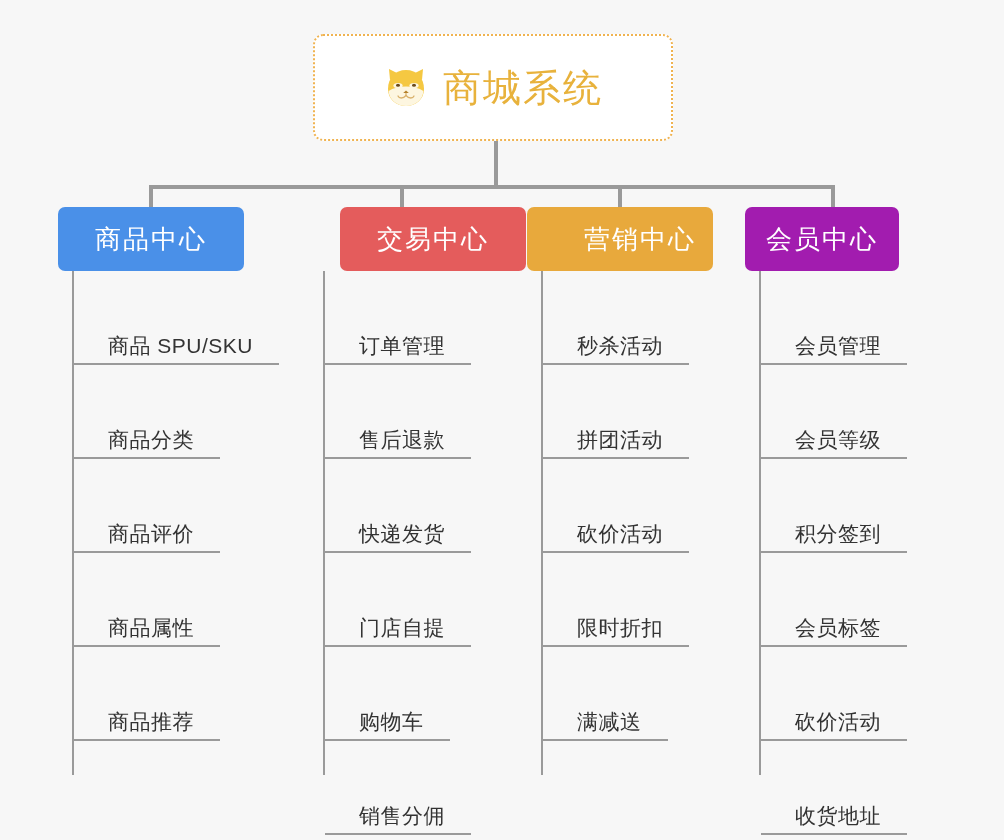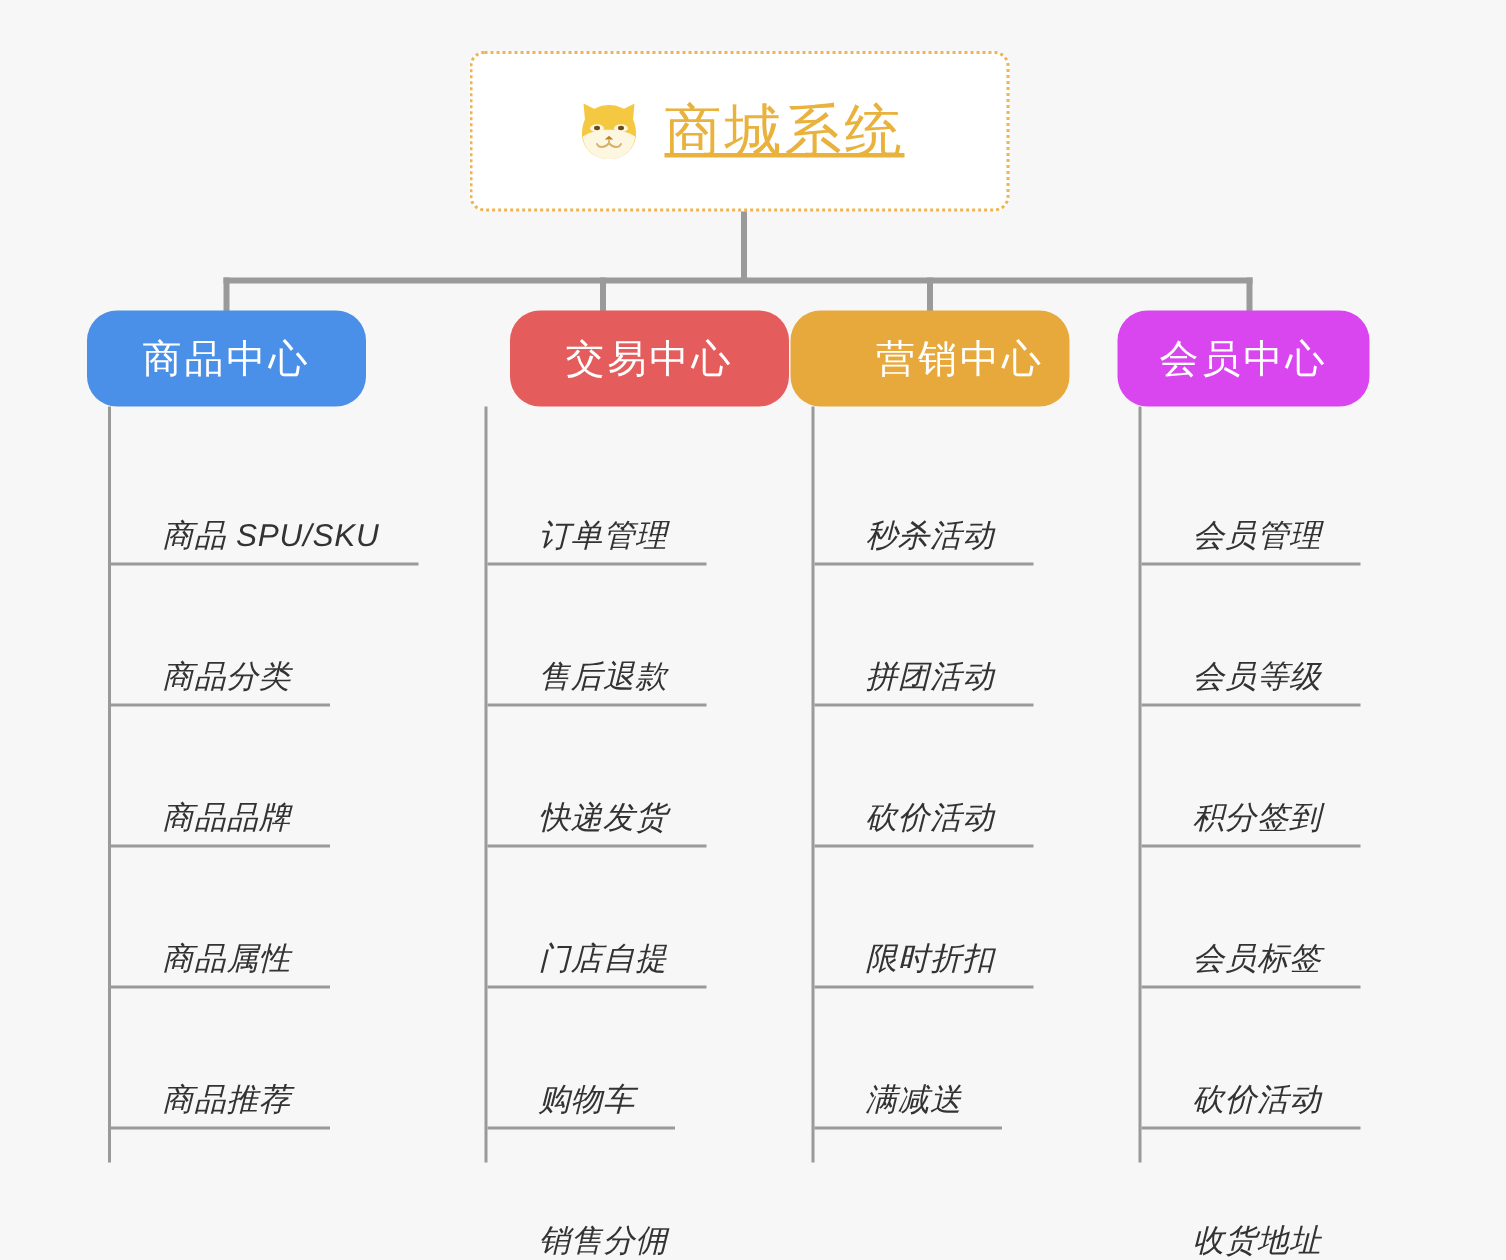--- a/index.html
+++ b/index.html
@@ -27,60 +27,58 @@
     width:46px;height:46px;
     position:relative;
     flex:0 0 auto;
   }
   .root-title{
     font-size:38px;
     color:#e8b23c;
     letter-spacing:2px;
     line-height:1;
     white-space:nowrap;
-    text-decoration:underline;
   }
 
   
   .conn{position:absolute;background:#9a9a9a;}
   .conn-stem{left:494px;top:141px;width:4px;height:46px;}
   .conn-bus{left:149px;top:185px;width:686px;height:4px;}
   .conn-drop{top:185px;width:4px;height:24px;}
 
   
   .columns{
     position:absolute;
     left:0;top:207px;width:1004px;height:633px;
   }
   .col{
     position:absolute;
     top:0;
     width:220px;
   }
   .cat-box{
     height:64px;
-    border-radius:20px;
+    border-radius:7px;
     display:flex;align-items:center;justify-content:center;
     box-sizing:border-box;
   }
   .cat-label{
     font-size:26px;
     color:#ffffff;
     letter-spacing:2px;
     line-height:1;
     white-space:nowrap;
   }
   .leaves{
     position:relative;
     margin-left:14px;
-    padding-top:12px;
+    padding-top:0;
     border-left:2px solid #9a9a9a;
     height:504px;
     box-sizing:border-box;
-    font-style:italic;
   }
   .leaf{
     height:94px;
     position:relative;
     display:flex;
     align-items:flex-end;
     box-sizing:border-box;
   }
   .leaf-inner{
     display:inline-block;
@@ -152,21 +150,21 @@
         <span class="cat-label">商品中心</span>
       </div>
       <div class="leaves">
         <div class="leaf">
             <span class="leaf-inner"><span class="leaf-label">商品 SPU/SKU</span></span>
           </div>
         <div class="leaf">
             <span class="leaf-inner"><span class="leaf-label">商品分类</span></span>
           </div>
         <div class="leaf">
-            <span class="leaf-inner"><span class="leaf-label">商品品牌</span></span>
+            <span class="leaf-inner"><span class="leaf-label">商品评价</span></span>
           </div>
         <div class="leaf">
             <span class="leaf-inner"><span class="leaf-label">商品属性</span></span>
           </div>
         <div class="leaf">
             <span class="leaf-inner"><span class="leaf-label">商品推荐</span></span>
           </div>
       </div>
     </div>
 
@@ -213,21 +211,21 @@
         <div class="leaf">
             <span class="leaf-inner"><span class="leaf-label">限时折扣</span></span>
           </div>
         <div class="leaf">
             <span class="leaf-inner"><span class="leaf-label">满减送</span></span>
           </div>
       </div>
     </div>
 
     <div class="col col-3">
-      <div class="cat-box" style="background:#d946ef;width:168px;">
+      <div class="cat-box" style="background:#a21caf;width:154px;">
         <span class="cat-label">会员中心</span>
       </div>
       <div class="leaves">
         <div class="leaf">
             <span class="leaf-inner"><span class="leaf-label">会员管理</span></span>
           </div>
         <div class="leaf">
             <span class="leaf-inner"><span class="leaf-label">会员等级</span></span>
           </div>
         <div class="leaf">

